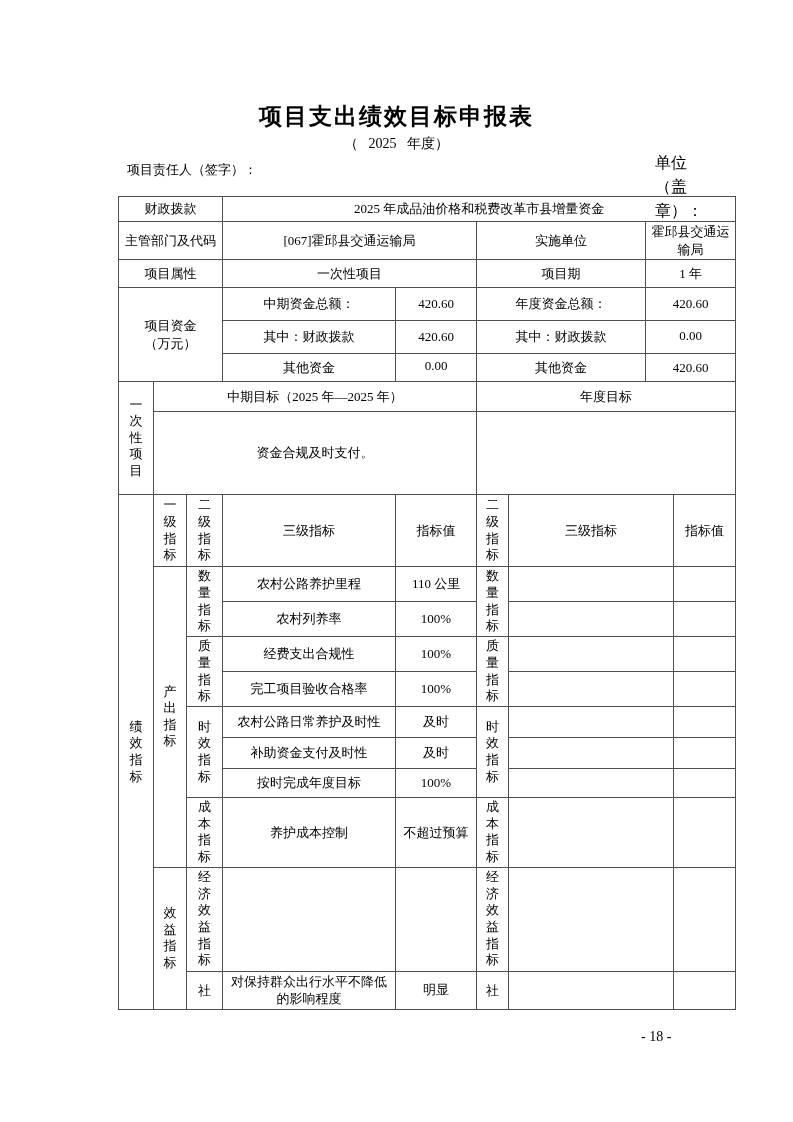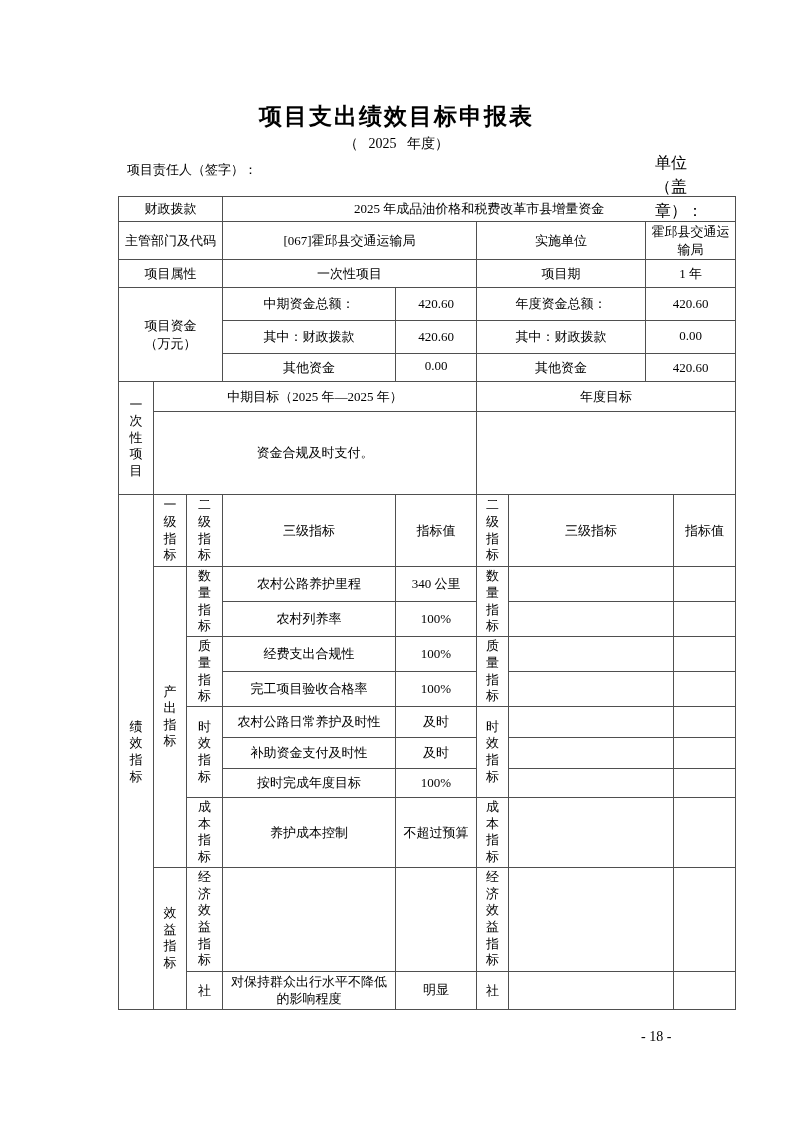--- a/index.html
+++ b/index.html
@@ -128,21 +128,21 @@
       <td>指标值</td>
       <td><span class="vstack">二级指标</span></td>
       <td colspan="2">三级指标</td>
       <td>指标值</td>
     </tr>
 
     <tr style="height:35px">
       <td rowspan="8"><span class="vstack">产出指标</span></td>
       <td rowspan="2"><span class="vstack">数量指标</span></td>
       <td class="namec">农村公路养护里程</td>
-      <td class="valc">340 公里</td>
+      <td class="valc">110 公里</td>
       <td rowspan="2"><span class="vstack">数量指标</span></td>
       <td colspan="2"></td>
       <td></td>
     </tr>
     <tr style="height:35px">
       <td class="namec">农村列养率</td>
       <td class="valc">100%</td>
       <td colspan="2"></td>
       <td></td>
     </tr>

